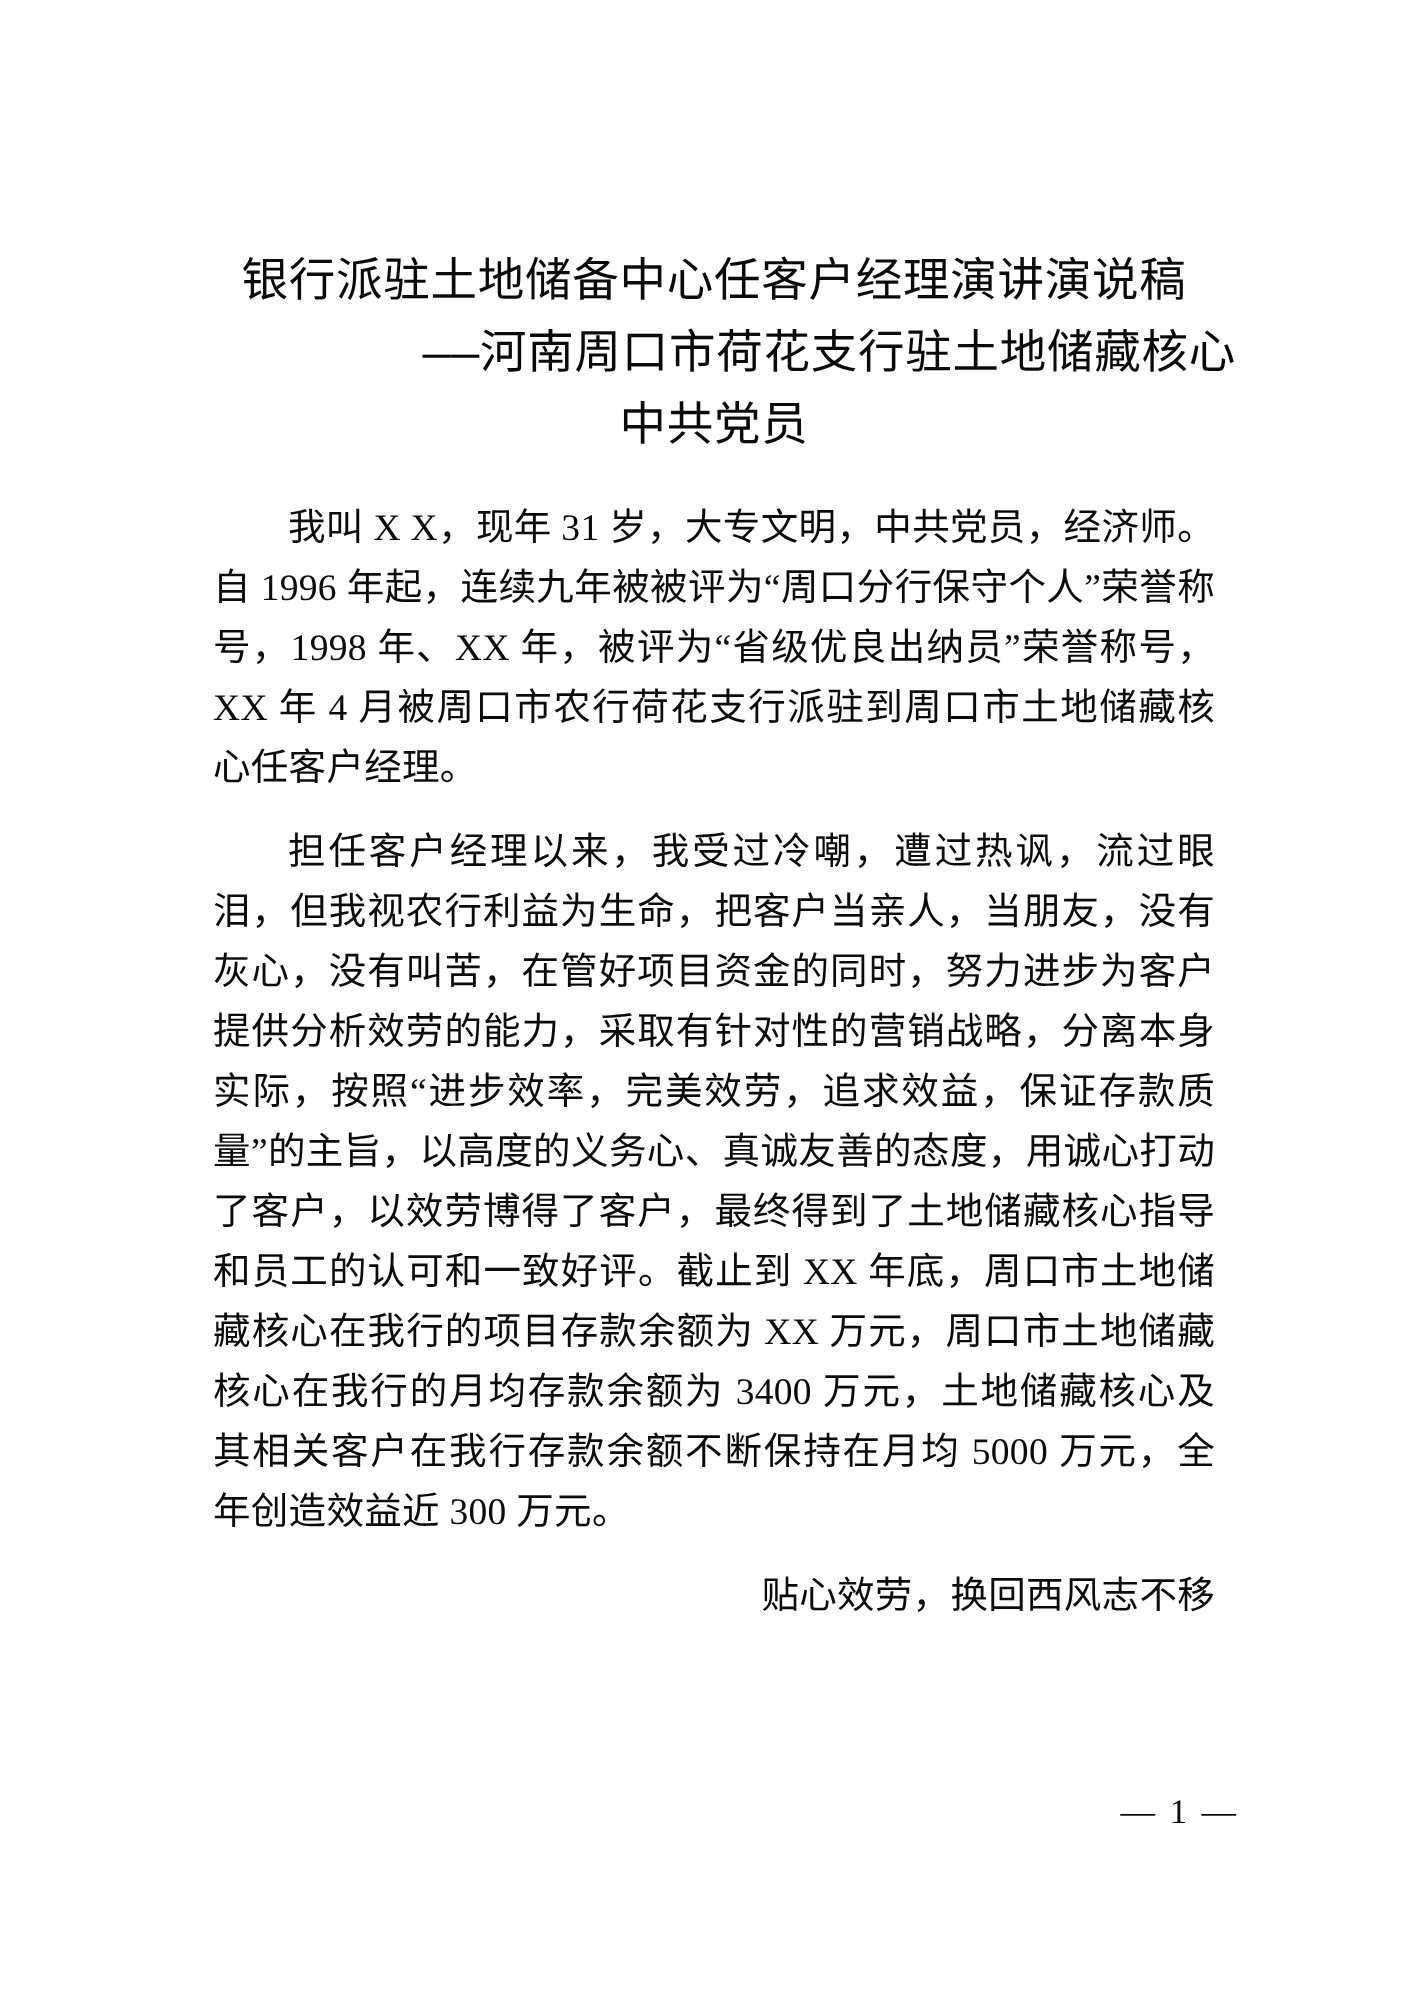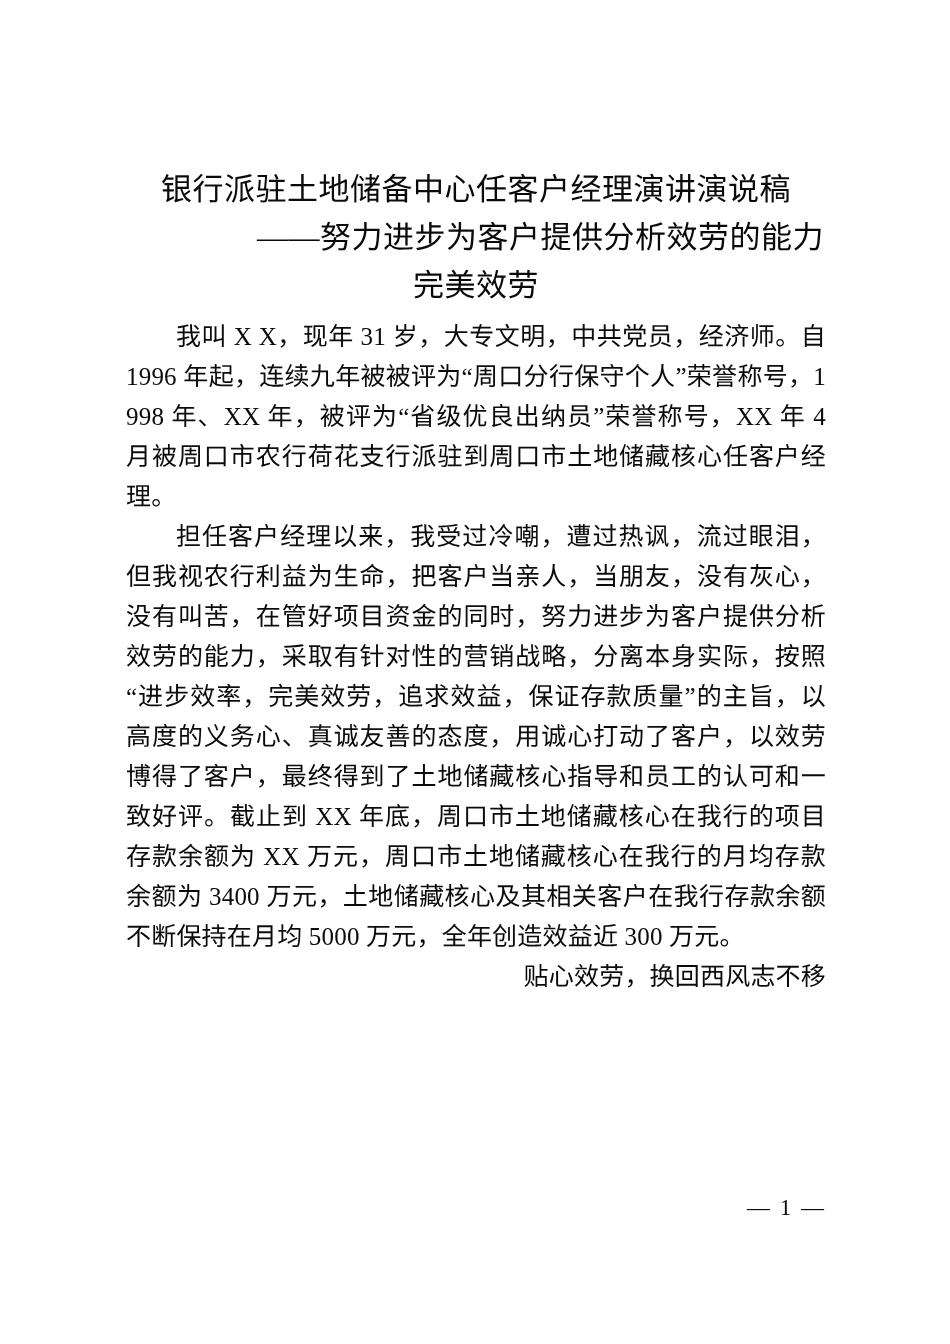--- a/index.html
+++ b/index.html
@@ -35,40 +35,41 @@
     font-weight: 400;
     font-size: 31px;
     line-height: 48px;
     text-align: center;
     letter-spacing: 0.5px;
     color: #0a0a0a;
   }
   .doc-title .t-line {
     display: block;
     white-space: nowrap;
+    font-family: Liberation Mono, monospace;
   }
   .doc-title .t-line-2 {
     text-align: right;
     padding-right: 2px;
   }
   .doc-title .t-line-3 {
     text-align: center;
   }
   
   .byline {
     margin: 0;
     padding-top: 16px;
     font-size: 25px;
     line-height: 40px;
     text-indent: 56px;
     letter-spacing: 1px;
   }
   
   .para {
-    margin: 0;
+    margin: 16px;
     font-size: 25px;
     line-height: 40px;
     text-align: justify;
     text-justify: inter-ideograph;
     text-indent: 2em;
     letter-spacing: 0.2px;
     word-break: break-all;
   }
   .para + .para {
     margin-top: 0;
@@ -94,22 +95,22 @@
 </style>
 </head>
 <body>
 
 <div class="page">
 
   <div class="content">
 
     <h1 class="doc-title">
       <span class="t-line t-line-1">银行派驻土地储备中心任客户经理演讲演说稿</span>
-      <span class="t-line t-line-2">——努力进步为客户提供分析效劳的能力</span>
-      <span class="t-line t-line-3">完美效劳</span>
+      <span class="t-line t-line-2">——河南周口市荷花支行驻土地储藏核心</span>
+      <span class="t-line t-line-3">中共党员</span>
     </h1>
 
 
     <p class="para first-body">我叫 X X，现年 31 岁，大专文明，中共党员，经济师。自 1996 年起，连续九年被被评为“周口分行保守个人”荣誉称号，1998 年、XX 年，被评为“省级优良出纳员”荣誉称号，XX 年 4 月被周口市农行荷花支行派驻到周口市土地储藏核心任客户经理。</p>
 
     <p class="para">担任客户经理以来，我受过冷嘲，遭过热讽，流过眼泪，但我视农行利益为生命，把客户当亲人，当朋友，没有灰心，没有叫苦，在管好项目资金的同时，努力进步为客户提供分析效劳的能力，采取有针对性的营销战略，分离本身实际，按照“进步效率，完美效劳，追求效益，保证存款质量”的主旨，以高度的义务心、真诚友善的态度，用诚心打动了客户，以效劳博得了客户，最终得到了土地储藏核心指导和员工的认可和一致好评。截止到 XX 年底，周口市土地储藏核心在我行的项目存款余额为 XX 万元，周口市土地储藏核心在我行的月均存款余额为 3400 万元，土地储藏核心及其相关客户在我行存款余额不断保持在月均 5000 万元，全年创造效益近 300 万元。</p>
 
     <p class="para tight">贴心效劳，换回西风志不移</p>
 
 

